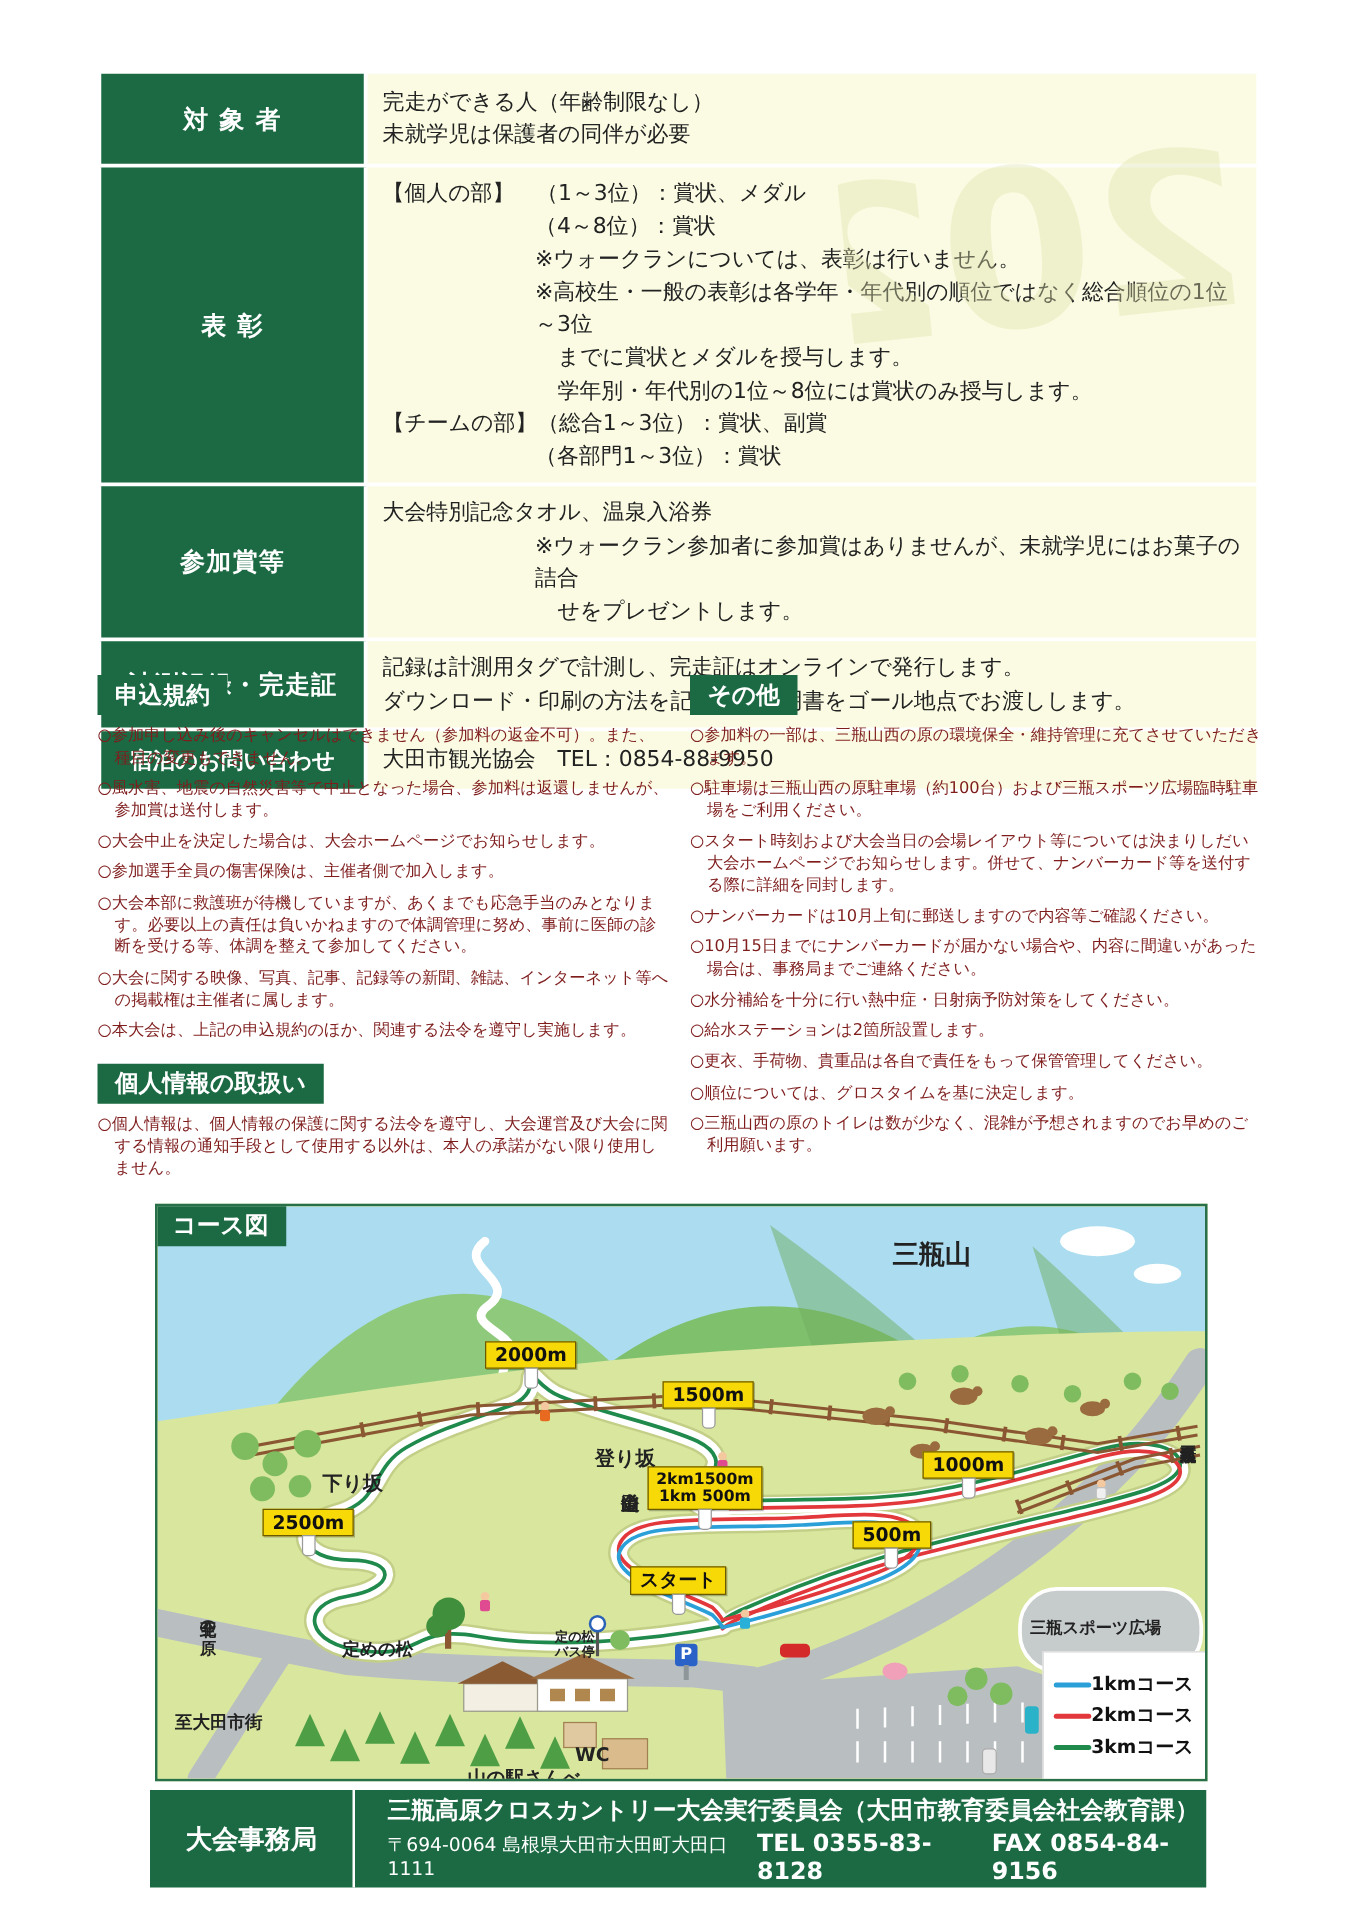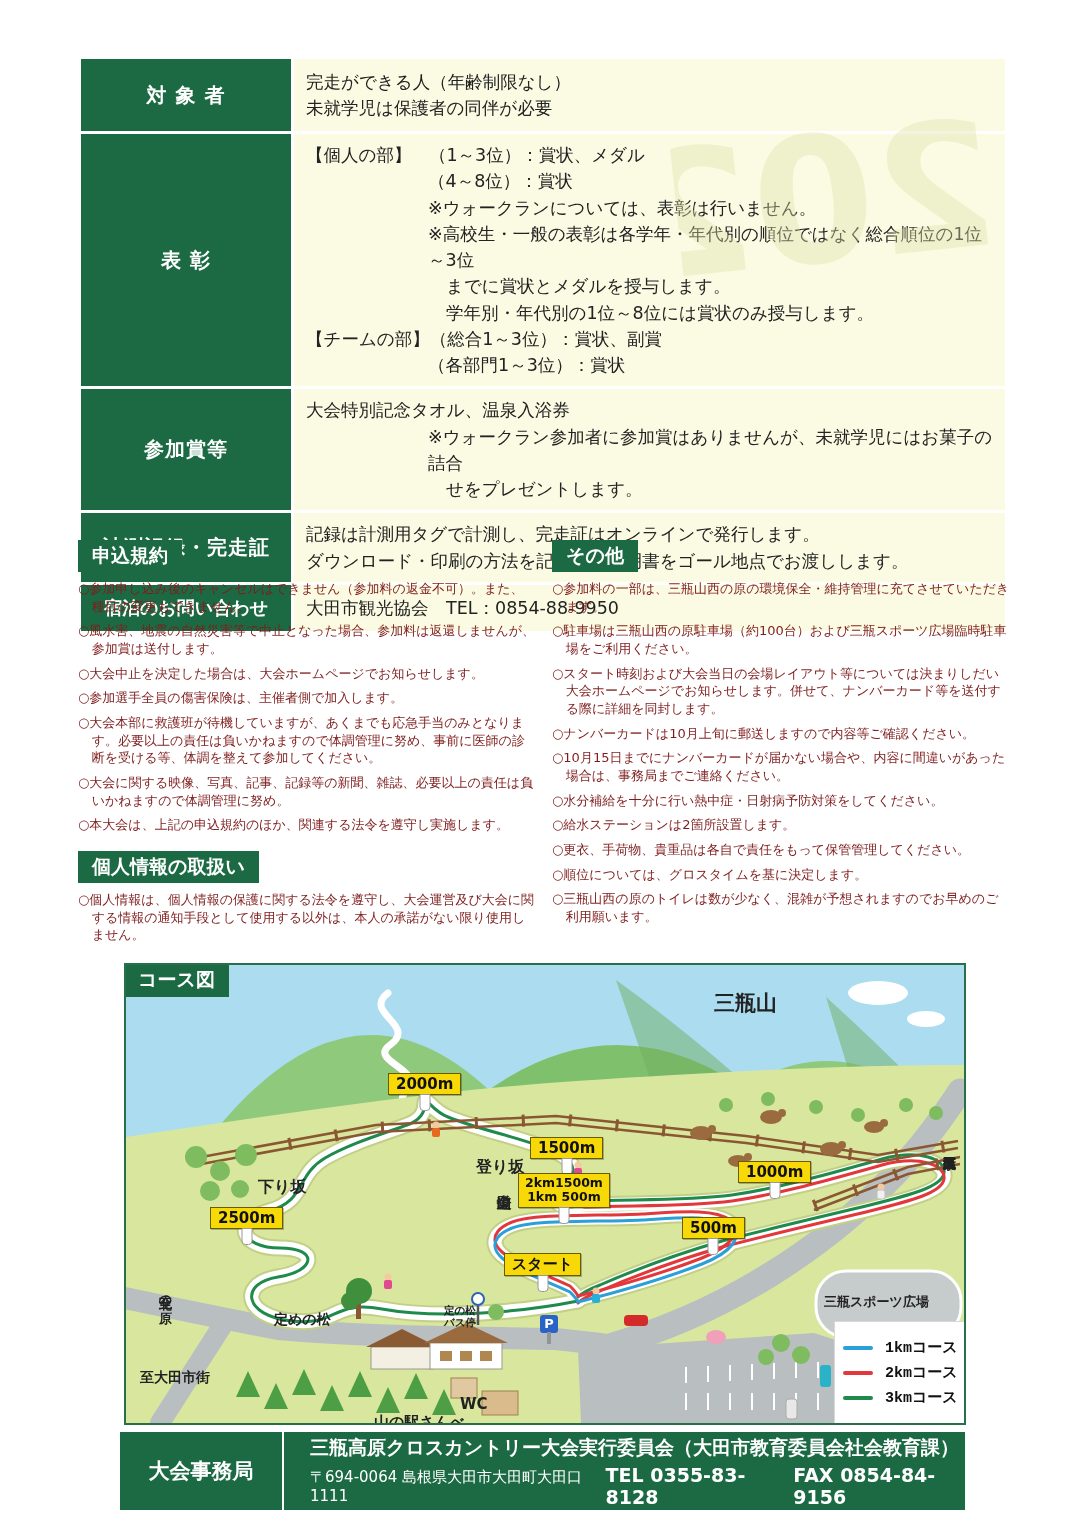--- a/index.html
+++ b/index.html
@@ -46,21 +46,21 @@
         box-shadow:1px 1px 0 rgba(0,0,0,.25);}
   .sign:after{content:"";position:absolute;left:50%;top:100%;transform:translateX(-50%);
         width:9px;height:15px;background:#fff;border:1px solid #999;border-radius:0 0 4px 4px;}
   .sign.combo{font-size:12.5px;line-height:1.15;padding:2px 6px;}
   .p-sign{position:absolute;width:18px;height:18px;background:#2a62c8;color:#fff;
           font-size:13px;font-weight:bold;text-align:center;line-height:18px;
           border-radius:3px;z-index:3;}
   .p-sign:after{content:"";position:absolute;left:7px;top:17px;width:4px;height:12px;background:#8f9699;}
   .legend{position:absolute;left:708px;top:356px;width:128px;background:#fff;
           border:1px solid #d8d8d8;padding:10px 8px;z-index:3;}
-  .legend-row{display:flex;align-items:center;gap:12px;margin:6px 0;font-family:Liberation Mono, monospace;}
+  .legend-row{display:flex;align-items:center;gap:0;margin:6px 0;}
   .legend-swatch{width:30px;height:4px;border-radius:2px;flex:0 0 auto;}
   .legend-text{font-size:15px;font-weight:bold;color:#111;}
 
   
   .footer{position:absolute;left:120px;top:1432px;width:845px;height:78px;
           background:#1b6a43;color:#fff;display:flex;align-items:stretch;}
   .footer-label{flex:0 0 162px;display:flex;align-items:center;justify-content:center;
                 font-size:21px;font-weight:bold;border-right:2px solid #fff;}
   .footer-body{flex:1;display:flex;flex-direction:column;justify-content:center;
                padding-left:26px;gap:3px;}
@@ -123,21 +123,21 @@
     </table>
 
   <div class="cols">
     <div class="col">
       <div class="sec-head">申込規約</div>
       <p class="bullet">○参加申し込み後のキャンセルはできません（参加料の返金不可）。また、種目の変更もできません。</p>
       <p class="bullet">○風水害、地震の自然災害等で中止となった場合、参加料は返還しませんが、参加賞は送付します。</p>
       <p class="bullet">○大会中止を決定した場合は、大会ホームページでお知らせします。</p>
       <p class="bullet">○参加選手全員の傷害保険は、主催者側で加入します。</p>
       <p class="bullet">○大会本部に救護班が待機していますが、あくまでも応急手当のみとなります。必要以上の責任は負いかねますので体調管理に努め、事前に医師の診断を受ける等、体調を整えて参加してください。</p>
-      <p class="bullet">○大会に関する映像、写真、記事、記録等の新聞、雑誌、必要以上の責任は負いかねますので体調管理に努め。</p>
+      <p class="bullet">○大会に関する映像、写真、記事、記録等の新聞、雑誌、インターネット等への掲載権は主催者に属します。</p>
       <p class="bullet">○本大会は、上記の申込規約のほか、関連する法令を遵守し実施します。</p>
       <div class="sec-head mt">個人情報の取扱い</div>
       <p class="bullet">○個人情報は、個人情報の保護に関する法令を遵守し、大会運営及び大会に関する情報の通知手段として使用する以外は、本人の承諾がない限り使用しません。</p>
     </div>
     <div class="col">
       <div class="sec-head">その他</div>
       <p class="bullet">○参加料の一部は、三瓶山西の原の環境保全・維持管理に充てさせていただきます。</p>
       <p class="bullet">○駐車場は三瓶山西の原駐車場（約100台）および三瓶スポーツ広場臨時駐車場をご利用ください。</p>
       <p class="bullet">○スタート時刻および大会当日の会場レイアウト等については決まりしだい大会ホームページでお知らせします。併せて、ナンバーカード等を送付する際に詳細を同封します。</p>
       <p class="bullet">○ナンバーカードは10月上旬に郵送しますので内容等ご確認ください。</p>
@@ -311,21 +311,21 @@
             <circle cx="470" cy="326" r="3.5" fill="#f5c9a0"></circle>
             <rect x="466" y="329" width="8" height="9" rx="2" fill="#28b0d8"></rect>
           </g>
       </g>
     </svg>
 
     <div class="map-title">コース図</div>
     <div class="map-label" style="left:588px;top:24px;font-size:21px;">三瓶山</div>
 
     <div class="sign" style="left:262px;top:108px;">2000m</div>
-    <div class="sign" style="left:404px;top:172px;">1500m</div>
+    <div class="sign" style="left:404px;top:140px;">1500m</div>
     <div class="sign" style="left:612px;top:196px;">1000m</div>
     <div class="sign" style="left:556px;top:252px;">500m</div>
     <div class="sign" style="left:84px;top:242px;">2500m</div>
     <div class="sign combo" style="left:392px;top:208px;">
       <span style="display:block">2km1500m</span>
       <span style="display:block">1km 500m</span>
     </div>
     <div class="sign" style="left:378px;top:288px;">スタート</div>
 
     <div class="map-label" style="left:350px;top:192px;font-size:16px;">登り坂</div>

